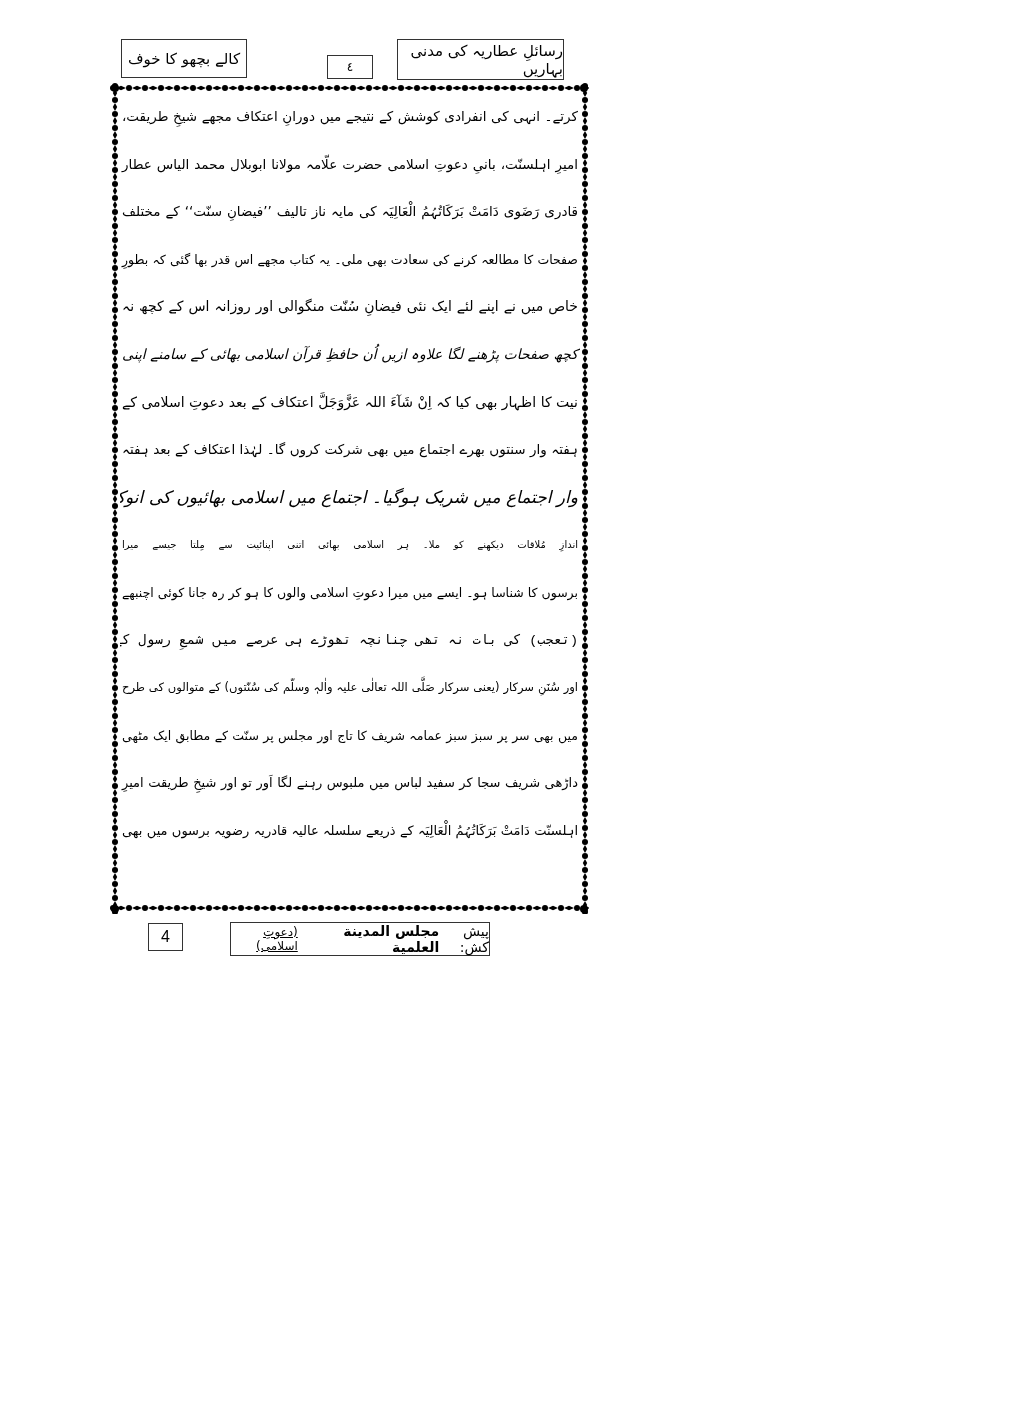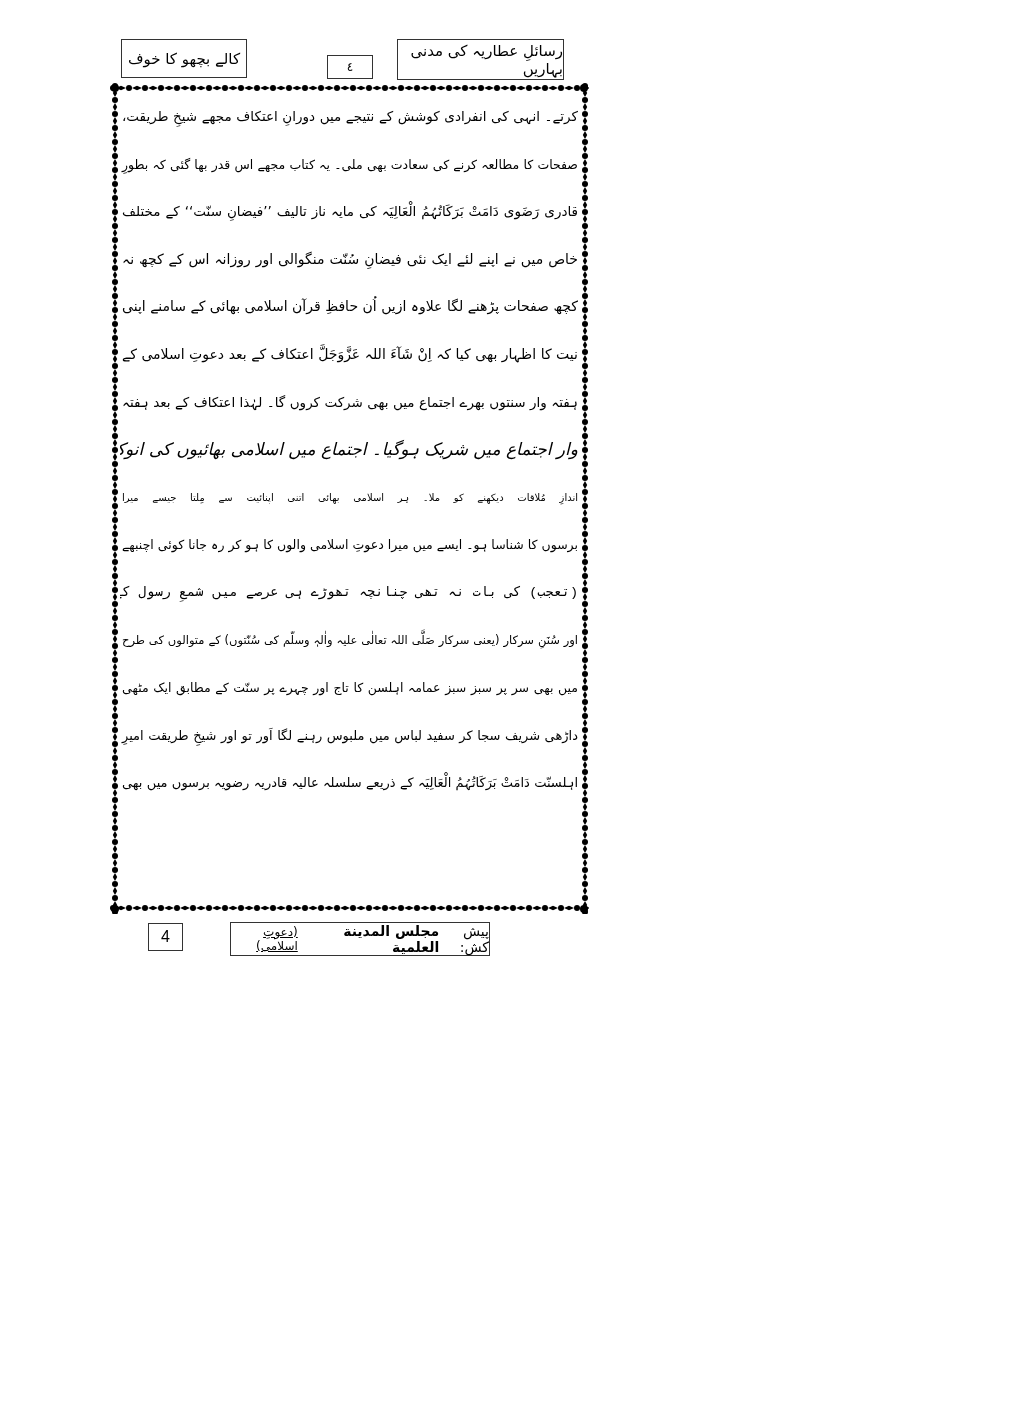--- a/index.html
+++ b/index.html
@@ -107,32 +107,33 @@
     <rect x="469" y="0" width="10" height="831" fill="url(#vbeads)"></rect>
     <circle cx="5" cy="5" r="4" fill="#000"></circle>
     <circle cx="474" cy="5" r="4" fill="#000"></circle>
     <circle cx="5" cy="826" r="4" fill="#000"></circle>
     <circle cx="474" cy="826" r="4" fill="#000"></circle>
   </svg>
 </div>
 
 <div class="content" dir="rtl">
   <div class="line" style="font-size: 13.5px;">کرتے۔ انہی کی انفرادی کوشش کے نتیجے میں دورانِ اعتکاف مجھے شیخِ طریقت،</div>
+  <div class="line" style="font-size: 13.5px;">امیرِ اہلسنّت، بانیِ دعوتِ اسلامی حضرت علّامہ مولانا ابوبلال محمد الیاس عطار</div>
+  <div class="line" style="font-size: 13.5px;">قادری رَضَوی دَامَتْ بَرَکَاتُہُمُ الْعَالِیَہ کی مایہ ناز تالیف ’’فیضانِ سنّت‘‘ کے مختلف</div>
   <div class="line" style="font-size: 12.5px;">صفحات کا مطالعہ کرنے کی سعادت بھی ملی۔ یہ کتاب مجھے اس قدر بھا گئی کہ بطورِ</div>
-  <div class="line" style="font-size: 13.5px;">قادری رَضَوی دَامَتْ بَرَکَاتُہُمُ الْعَالِیَہ کی مایہ ناز تالیف ’’فیضانِ سنّت‘‘ کے مختلف</div>
   <div class="line" style="font-size: 14px;">خاص میں نے اپنے لئے ایک نئی فیضانِ سُنّت منگوالی اور روزانہ اس کے کچھ نہ</div>
-  <div class="line" style="font-size: 14px;">کچھ صفحات پڑھنے لگا علاوہ ازیں اُن حافظِ قرآن اسلامی بھائی کے سامنے اپنی</div>
+  <div class="line" style="font-size: 14px; font-style: italic;">کچھ صفحات پڑھنے لگا علاوہ ازیں اُن حافظِ قرآن اسلامی بھائی کے سامنے اپنی</div>
   <div class="line" style="font-size: 14px;">نیت کا اظہار بھی کیا کہ اِنْ شَآءَ اللہ عَزَّوَجَلَّ اعتکاف کے بعد دعوتِ اسلامی کے</div>
   <div class="line" style="font-size: 13.5px;">ہفتہ وار سنتوں بھرے اجتماع میں بھی شرکت کروں گا۔ لہٰذا اعتکاف کے بعد ہفتہ</div>
   <div class="line" style="font-size: 17px; font-style: italic;">وار اجتماع میں شریک ہوگیا۔ اجتماع میں اسلامی بھائیوں کی انوکھی محبت اور والہانہ</div>
   <div class="line" style="font-size: 10px;">اندازِ مُلاقات دیکھنے کو ملا۔ ہر اسلامی بھائی اتنی اپنائیت سے مِلتا جیسے میرا</div>
   <div class="line" style="font-size: 12.5px;">برسوں کا شناسا ہو۔ ایسے میں میرا دعوتِ اسلامی والوں کا ہو کر رہ جانا کوئی اچنبھے</div>
   <div class="line" style="font-size: 13.5px; font-family: Liberation Mono, monospace;">(تعجب) کی بات نہ تھی چنانچہ تھوڑے ہی عرصے میں شمعِ رسول کے ان پروانوں</div>
   <div class="line" style="font-size: 11.5px;">اور سُنَنِ سرکار (یعنی سرکار صَلَّی اللہ تعالٰی علیہ واٰلہٖ وسلّم کی سُنّتوں) کے متوالوں کی طرح</div>
-  <div class="line" style="font-size: 12.5px;">میں بھی سر پر سبز سبز عمامہ اہلسن کا تاج اور چہرے پر سنّت کے مطابق ایک مٹھی</div>
+  <div class="line" style="font-size: 12.5px;">میں بھی سر پر سبز سبز عمامہ شریف کا تاج اور مجلس پر سنّت کے مطابق ایک مٹھی</div>
   <div class="line" style="font-size: 13px;">داڑھی شریف سجا کر سفید لباس میں ملبوس رہنے لگا اَور تو اور شیخِ طریقت امیرِ</div>
   <div class="line" style="font-size: 13px;">اہلسنّت دَامَتْ بَرَکَاتُہُمُ الْعَالِیَہ کے ذریعے سلسلہ عالیہ قادریہ رضویہ برسوں میں بھی</div>
 </div>
 
 <div class="box ftr-page">
   <span>4</span>
 </div>
 <div class="box ftr-credit">
   <span>پیش کش:</span>
   <b>مجلس المدینة العلمیة</b>

